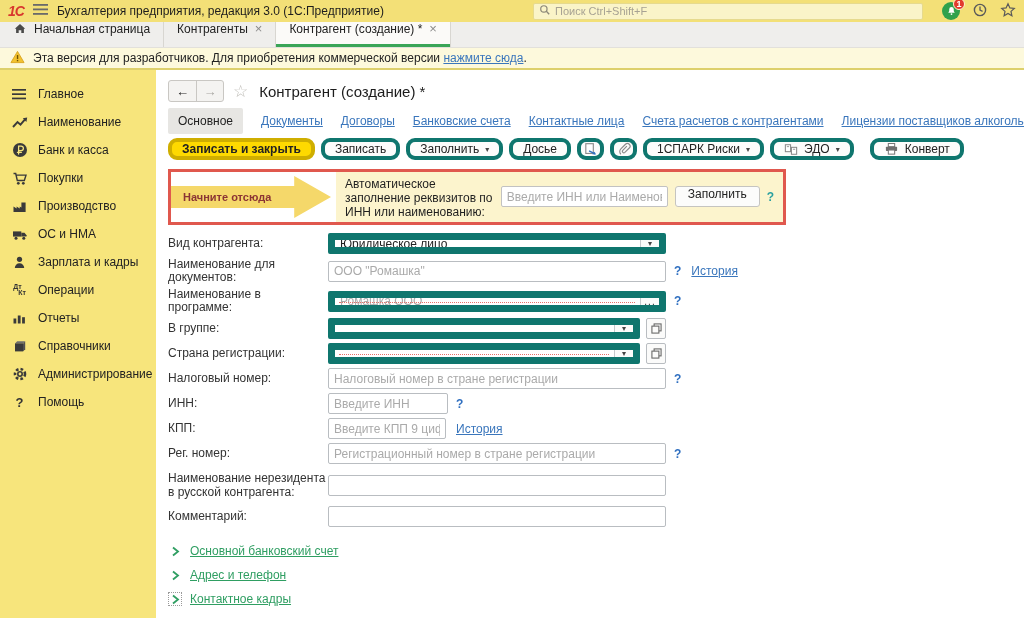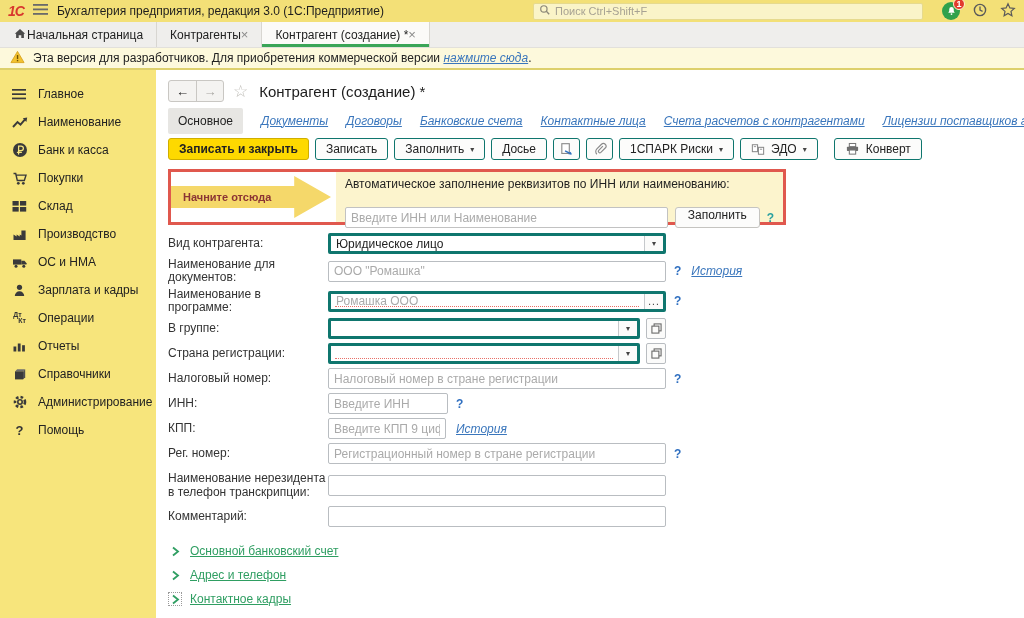--- a/index.html
+++ b/index.html
@@ -16,28 +16,28 @@
     font-family:"Liberation Sans", sans-serif; color:#333; }
   .searchbox input::placeholder { color:#a7a293; }
   .topicons { display:flex; align-items:center; gap:12px; margin-left:10px; }
   .bellwrap { position:relative; width:18px; height:18px; }
   .bellcirc { width:18px; height:18px; border-radius:50%; background:#2fa14c; display:flex; align-items:center; justify-content:center; }
   .badge { position:absolute; top:-4px; right:-5px; min-width:12px; height:12px; background:#e23b2e; color:#fff;
     font-size:9px; line-height:11px; text-align:center; border-radius:7px; border:1px solid #fdf6d0; font-weight:bold; padding:0 2px;}
 
   
   .tabbar { height:26px; background:#efeeec; display:flex; align-items:stretch; border-bottom:1px solid #e2e0db; }
-  .wtab { display:flex; align-items:center; padding:0 13px; border-right:1px solid #d8d6d1; cursor:default; position:relative; }
+  .wtab { display:flex; align-items:flex-start; gap:7px; padding:0 13px; border-right:1px solid #d8d6d1; cursor:default; position:relative; }
   .wtab .close { color:#8a8a8a; font-size:13px; line-height:1; }
   .wtab.active { background:#fbfaf8; }
   .wtab.active::after { content:""; position:absolute; left:0; right:0; bottom:0; height:3px; background:#3aa557; }
 
   
   .warnbar { height:22px; background:#fdf9dc; border-bottom:2px solid #ddd06c; display:flex; align-items:center; gap:8px; padding:0 10px; }
-  a.blue, .blue { color:#3a76bc; text-decoration:underline; cursor:pointer;font-style:italic; }
+  a.blue, .blue { color:#3a76bc; text-decoration:underline; cursor:pointer; }
 
   
   .body { display:flex; height:548px; }
   .sidebar { width:156px; background:#f7e57c; padding-top:10px; flex:none; }
   .sitem { height:28px; display:flex; align-items:center; gap:10px; padding:0 0 0 11px; cursor:default; white-space:nowrap; }
   .sitem .sic { width:17px; height:16px; flex:none; display:flex; align-items:center; justify-content:center; }
   .dtkt { font-size:7px; font-weight:bold; line-height:6px; color:#333; text-align:left; }
   .dtkt .kt { margin-left:5px; }
   .qmark { font-size:13px; font-weight:bold; color:#333; }
 
@@ -52,53 +52,53 @@
   .hstar { color:#c2c0bb; font-size:17px; }
   .ftitle { font-size:15px; color:#1c1c1c; margin-left:2px; }
 
   
   .fnav { display:flex; align-items:center; gap:18px; height:27px; margin-top:3px; }
   .fnav .pill { background:#e7e6e3; padding:6px 10px; border-radius:2px; color:#222;text-align:center; }
   .fnav a { font-size:12px; white-space:nowrap; }
 
   
   .toolbar { display:flex; align-items:center; gap:6px; margin-top:4px; }
-  .btn { height:22px; padding:0 10px; background:#fcfcfb; border:1px solid #0f766e; border-radius:3px;
+  .btn { height:22px; padding:0 10px; background:#fcfcfb; border:4px solid #0f766e; border-radius:9px;
     display:inline-flex; align-items:center; gap:6px; font-size:12px; color:#222; cursor:default; white-space:nowrap; }
   .btn.primary { background:#fed900; border-color:#cfae00; font-weight:bold; }
   .btn.icon { width:27px; padding:0; justify-content:center; }
   .dd { font-size:8px; color:#444; }
 
   
   .callout { margin-top:9px; width:618px; height:56px; border:3px solid #e0584e; display:flex; background:#fff; }
   .arrowzone { width:165px; flex:none; display:flex; align-items:center; }
   .startarrow { width:160px; height:42px; background:#f5d86a;
     clip-path:polygon(0 24%, 77% 24%, 77% 0, 100% 50%, 77% 100%, 77% 76%, 0 76%);
     display:flex; align-items:center; padding-left:12px; }
   .startarrow span { font-size:11px; font-weight:bold; color:#8b3434; }
-  .cpanel { flex:1; background:#fcf4cd; padding:5px 9px 6px 9px; display:flex; flex-direction:column; gap:16px; }
+  .cpanel { flex:1; background:#fcf4cd; padding:5px 9px 6px 9px; display:flex; flex-direction:row; gap:2px; }
   .cpanel .cap { color:#1f1f1f; }
   .crow { display:flex; align-items:center; gap:7px; }
   .crow input { flex:1; height:21px; border:1px solid #c2c2c2; border-radius:2px; padding:0 5px; font-size:12px;
     font-family:"Liberation Sans", sans-serif; background:#fff; }
   .crow input::placeholder { color:#aaa; }
   .cbtn { height:21px; padding:0 12px; background:#fcfcfb; border:1px solid #c5c4c0; border-radius:3px; font-size:12px; }
   .teal { color:#2aa0a0; font-weight:bold; }
 
   
   .fields { margin-top:8px; }
   .frow { display:flex; align-items:center; margin-bottom:4px; min-height:21px; }
   .frow .lbl { width:160px; flex:none; color:#333; line-height:13px; }
   .ipt { height:21px; border:1px solid #b9bdc1; border-radius:2px; padding:0 5px; font-size:12px;
     font-family:"Liberation Sans", sans-serif; color:#222; background:#fff; }
   .ipt::placeholder { color:#aaa; }
   .w-std { width:338px; }
   .w-inn { width:120px; }
   .w-kpp { width:118px; }
-  .group { display:flex; border:3px solid #0f766e; border-radius:2px; overflow:hidden; height:21px; background:#fff; position:relative; }
+  .group { display:flex; border:7px solid #0f766e; border-radius:2px; overflow:hidden; height:21px; background:#fff; position:relative; }
   .group .ipt { border:none; flex:1; height:100%; }
   .gbtn { width:19px; flex:none; border-left:1px solid #c6c9cc; background:#fbfbfa; display:flex; align-items:center; justify-content:center; font-size:8px; color:#444; }
   .gbtn.dots { font-size:10px; letter-spacing:1px; color:#333; }
   .g-grp { width:312px; }
   .openbtn { width:20px; height:21px; margin-left:6px; border:1px solid #b9bdc1; border-radius:2px; background:#fbfbfa;
     display:flex; align-items:center; justify-content:center; }
   .redline { position:absolute; left:4px; bottom:2px; border-bottom:1px dotted #e87068; }
   .help { color:#2f6fc0; font-weight:bold; margin-left:8px; }
   .hist { margin-left:10px; }
   .lbl2 { width:160px; flex:none; color:#333; line-height:14px; }
@@ -228,33 +228,20 @@
           <svg width="16" height="15" viewBox="0 0 16 15">
             <path d="M1.5 2.5h2.2l1.6 7h7l1.7-5.4H4.4" fill="none" stroke="#3a3a3a" stroke-width="1.4"></path>
             <circle cx="6.3" cy="12.3" r="1.4" fill="#3a3a3a"></circle>
             <circle cx="11.3" cy="12.3" r="1.4" fill="#3a3a3a"></circle>
           </svg>
         </span>
       <span>Покупки</span>
     </div>
     <div class="sitem">
       <span class="sic">
-          <svg width="15" height="13" viewBox="0 0 15 13">
-            <g fill="#3a3a3a">
-              <rect x="0.5" y="1" width="6.2" height="4.6"></rect>
-              <rect x="8" y="1" width="6.2" height="4.6"></rect>
-              <rect x="0.5" y="7" width="6.2" height="4.6"></rect>
-              <rect x="8" y="7" width="6.2" height="4.6"></rect>
-            </g>
-          </svg>
-        </span>
-      <span>Склад</span>
-    </div>
-    <div class="sitem">
-      <span class="sic">
           <svg width="16" height="14" viewBox="0 0 16 14">
             <polygon points="1.5,13 1.5,7.5 4.6,9.6 4.6,7.5 7.7,9.6 7.7,7.5 9.4,8.6 9.4,3.4 13.6,3.4 13.6,13" fill="#3a3a3a"></polygon>
           </svg>
         </span>
       <span>Производство</span>
     </div>
     <div class="sitem">
       <span class="sic">
           <svg width="16" height="14" viewBox="0 0 16 14">
             <rect x="1" y="4.4" width="8.3" height="5.2" fill="#3a3a3a"></rect>
@@ -482,21 +469,21 @@
 
       <div class="frow">
         <span class="lbl">Рег. номер:</span>
         <input class="ipt w-std" placeholder="Регистрационный номер в стране регистрации" style="">
         <span class="help">?</span>
       </div>
 
       <div class="frow" style="min-height:34px">
         <span class="lbl2">
           <span>Наименование нерезидента</span><br>
-          <span>в телефон транскрипции:</span>
+          <span>в русской контрагента:</span>
         </span>
         <input class="ipt w-std" style="">
       </div>
 
       <div class="frow">
         <span class="lbl">Комментарий:</span>
         <input class="ipt w-std" style="">
       </div>
     </div>
 

